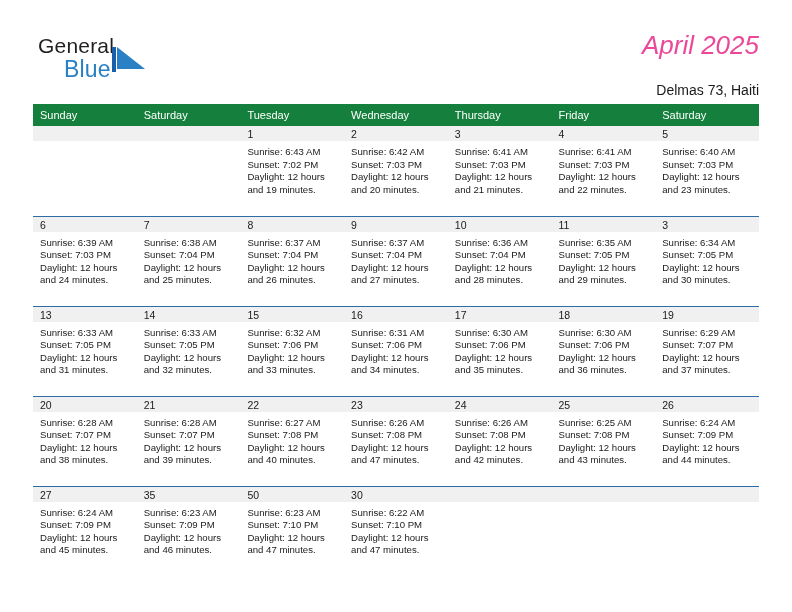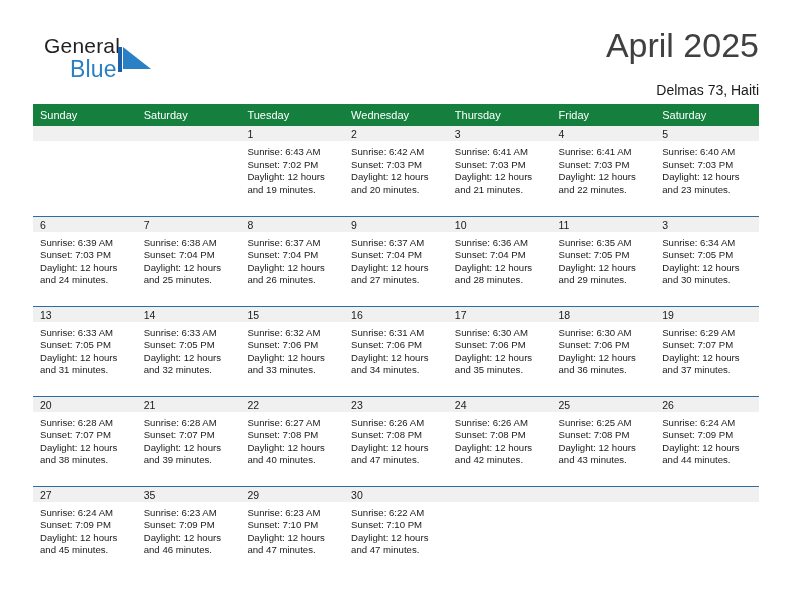--- a/index.html
+++ b/index.html
@@ -26,21 +26,21 @@
   .header {
     position: absolute;
     left: 33px;
     top: 28px;
     width: 726px;
     height: 70px;
   }
 
   .brand {
     position: absolute;
-    left: 11px;
+    left: 5px;
     top: 6px;
     width: 200px;
     height: 56px;
   }
   .brand-general {
     position: absolute;
     left: 0;
     top: 0;
     font-size: 21px;
     letter-spacing: 0.2px;
@@ -65,24 +65,25 @@
   }
   .brand-flag svg { display: block; }
 
   .title-block {
     position: absolute;
     right: 0;
     top: 0;
     text-align: right;
   }
   .cal-title {
-    font-size: 34px;
-    color: #404040;
+    font-size: 26px;
+    color: #ec4899;
     line-height: 34px;
     white-space: nowrap;
+    font-style: italic;
   }
   .cal-subtitle {
     font-size: 14px;
     color: #1a1a1a;
     line-height: 22px;
     margin-top: 17px;
     white-space: nowrap;
   }
 
   
@@ -432,21 +433,21 @@
           <td>
             <div class="daynum-band">35</div>
             <div class="cell-body">
               <div>Sunrise: 6:23 AM</div>
               <div>Sunset: 7:09 PM</div>
               <div>Daylight: 12 hours</div>
               <div>and 46 minutes.</div>
             </div>
           </td>
           <td>
-            <div class="daynum-band">29</div>
+            <div class="daynum-band">50</div>
             <div class="cell-body">
               <div>Sunrise: 6:23 AM</div>
               <div>Sunset: 7:10 PM</div>
               <div>Daylight: 12 hours</div>
               <div>and 47 minutes.</div>
             </div>
           </td>
           <td>
             <div class="daynum-band">30</div>
             <div class="cell-body">

